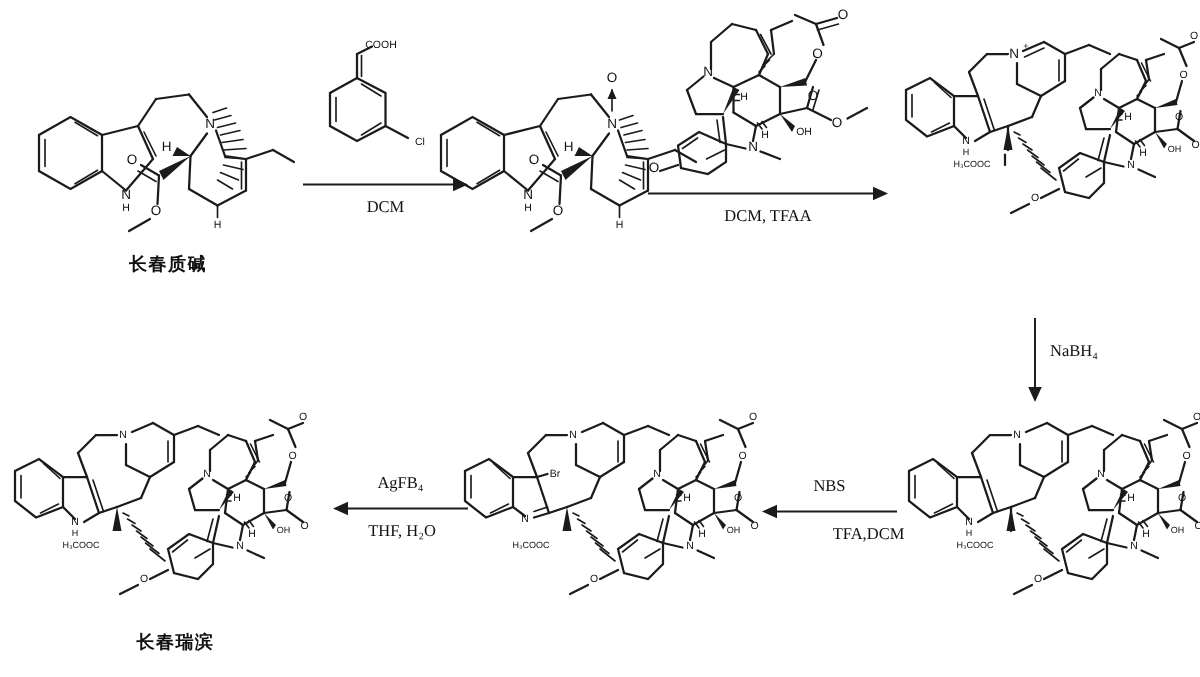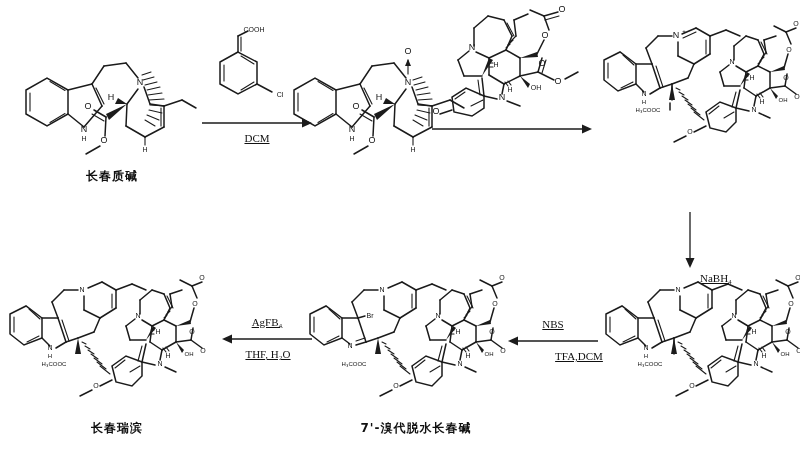--- a/index.html
+++ b/index.html
@@ -30,21 +30,20 @@
     white-space: nowrap;
     text-align: center;
     color: #111;
   }
   .reagent {
     font-family: "Liberation Serif", "DejaVu Serif", serif;
     font-size: 11px;
     white-space: nowrap;
     text-align: center;
     color: #111;
-    text-decoration: underline;
   }
 
   
   .arrow-h, .arrow-v { pointer-events: none; }
 
   
   svg.struct {
     display: block;
     overflow: visible;
   }
@@ -305,20 +304,21 @@
       <text x="4" y="110">O</text>
     </svg>
   </div>
 
   <div class="abs arrow-h" style="left:432px; top:122px;">
     <svg width="160" height="14" viewBox="0 0 160 14">
       <line x1="0" y1="7" x2="150" y2="7" stroke="#1b1b1b" stroke-width="1.3"></line>
       <polygon points="150,2.5 160,7 150,11.5" fill="#1b1b1b"></polygon>
     </svg>
   </div>
+  <div class="abs reagent" style="left:432px; top:138px; width:160px;">DCM, TFAA</div>
 
   <div class="abs" style="left:600px; top:18px;">
     <svg class="struct" width="200" height="162" viewBox="0 0 200 162">
 
       <polygon class="bond" points="4,42 4,62 18,73 36,66 36,46 20,34"></polygon>
       <line class="bond-thin" x1="8" y1="45" x2="8" y2="60"></line>
       <line class="bond-thin" x1="23" y1="37" x2="34" y2="47"></line>
       <line class="bond-thin" x1="33" y1="64" x2="21" y2="70"></line>
       <line class="bond" x1="36" y1="46" x2="52" y2="46"></line>
       <line class="bond" x1="36" y1="66" x2="44" y2="74"></line>
@@ -433,21 +433,21 @@
       <line class="bond" x1="86" y1="118" x2="74" y2="124"></line>
     </svg>
   </div>
 
   <div class="abs arrow-v" style="left:683px; top:212px;">
     <svg width="14" height="56" viewBox="0 0 14 56">
       <line x1="7" y1="0" x2="7" y2="46" stroke="#1b1b1b" stroke-width="1.3"></line>
       <polygon points="2.5,46 7,56 11.5,46" fill="#1b1b1b"></polygon>
     </svg>
   </div>
-  <div class="abs reagent" style="left:700px; top:228px; text-align:center;margin-top:44px;">
+  <div class="abs reagent" style="left:700px; top:228px; text-align:center;">
     <span>NaBH₄</span>
   </div>
 
   <div class="abs" style="left:604px; top:272px;">
     <svg class="struct" width="196" height="150" viewBox="0 0 196 150">
       <polygon class="bond" points="2,42 2,62 16,73 34,66 34,46 18,34"></polygon>
       <line class="bond-thin" x1="6" y1="45" x2="6" y2="60"></line>
       <line class="bond-thin" x1="21" y1="37" x2="32" y2="47"></line>
       <line class="bond-thin" x1="31" y1="64" x2="19" y2="70"></line>
       <line class="bond" x1="34" y1="46" x2="50" y2="46"></line>
@@ -656,21 +656,20 @@
       <polygon class="bond" points="134,90 118,84 104,94 108,110 124,114 134,104"></polygon>
       <line class="bond-thin" x1="132" y1="94" x2="122" y2="100"></line>
       <line class="bond-thin" x1="117" y1="88" x2="107" y2="96"></line>
       <line class="bond" x1="138" y1="72" x2="134" y2="90"></line>
       <line class="bond-thin" x1="134" y1="74" x2="130" y2="89"></line>
       <line class="bond" x1="104" y1="108" x2="92" y2="114"></line>
       <text x="88" y="114" class="small">O</text>
       <line class="bond" x1="84" y1="118" x2="72" y2="124"></line>
     </svg>
   </div>
-  <div class="abs cn-label" style="left:326px; top:420px; width:180px;">7'-溴代脱水长春碱</div>
 
   <div class="abs arrow-h" style="left:222px; top:332px;">
     <svg width="90" height="14" viewBox="0 0 90 14">
       <line x1="10" y1="7" x2="90" y2="7" stroke="#1b1b1b" stroke-width="1.3"></line>
       <polygon points="10,2.5 0,7 10,11.5" fill="#1b1b1b"></polygon>
     </svg>
   </div>
   <div class="abs reagent" style="left:222px; top:316px; width:90px;">AgFB₄</div>
   <div class="abs reagent" style="left:218px; top:348px; width:100px;">THF, H₂O</div>
 

